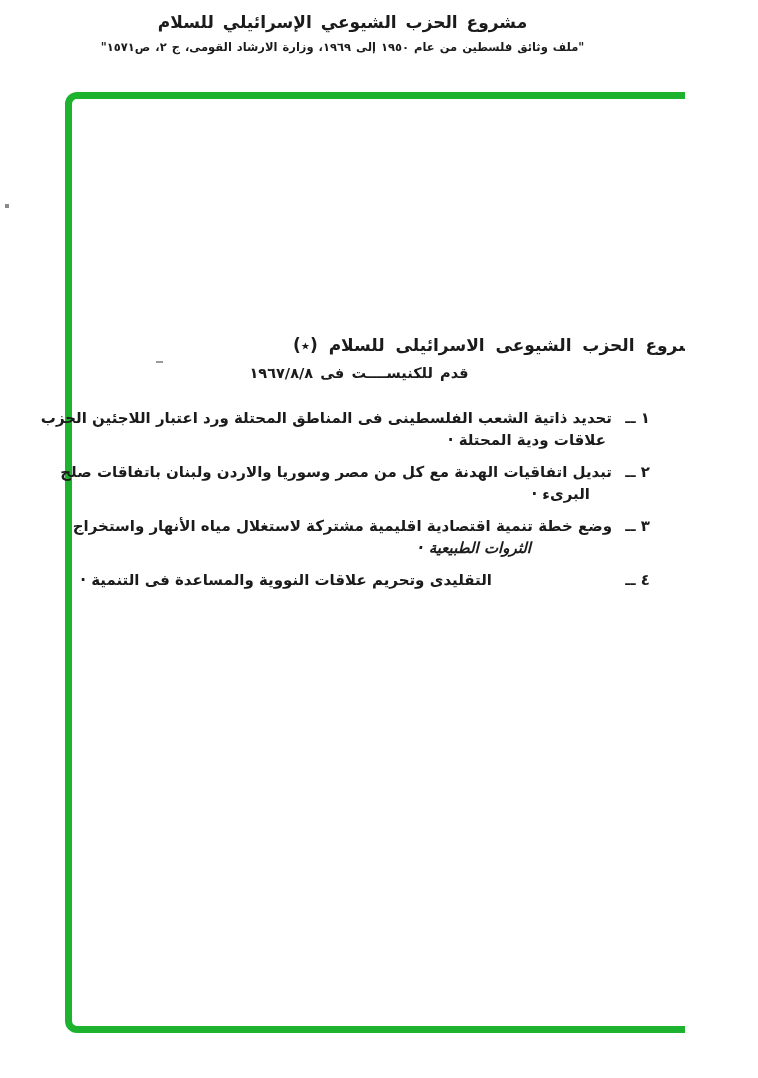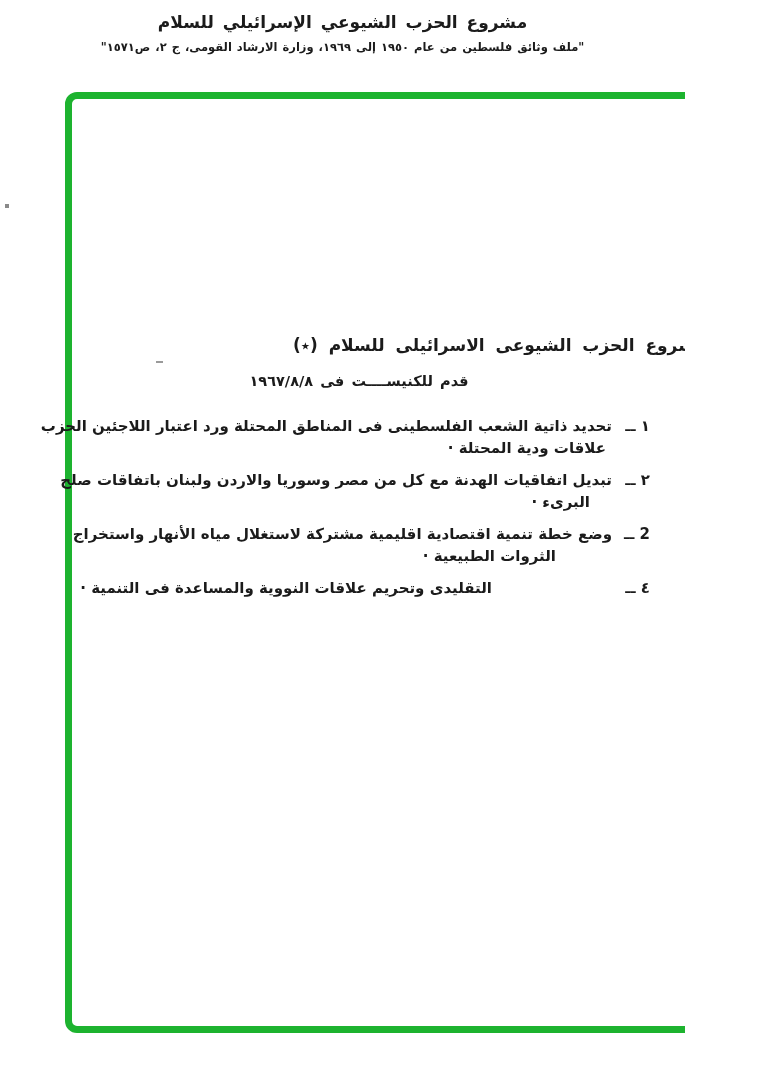--- a/index.html
+++ b/index.html
@@ -11,31 +11,31 @@
   .header{position:absolute;top:12px;left:0;right:0;text-align:center;direction:rtl;}
   .h-title{font-size:17px;font-weight:bold;word-spacing:3px;}
   .h-source{font-size:11.5px;font-weight:bold;margin-top:8px;word-spacing:1px;}
   
   .frame{
     position:absolute;left:65px;top:92px;width:648px;height:941px;
     border:7px solid #1db32f;border-radius:12px;box-sizing:border-box;
     direction:rtl;
   }
   .doc-title{margin-top:236px;text-align:right;font-size:17px;font-weight:bold;word-spacing:5px;}
-  .doc-subtitle{margin-top:18px;text-align:center;font-size:14.5px;font-weight:bold;word-spacing:2px;transform:translateX(-30px);}
+  .doc-subtitle{margin-top:10px;text-align:center;font-size:14.5px;font-weight:bold;word-spacing:2px;transform:translateX(-30px);}
   
   .items{margin-top:26px;margin-right:56px;width:528px;}
   .item{display:flex;margin-bottom:10px;}
   .marker{flex:none;width:38px;font-size:15px;font-weight:bold;line-height:22px;}
   .lines{flex:1;min-width:0;}
   .line{font-size:15px;font-weight:bold;line-height:22px;white-space:nowrap;text-align:right;}
   .line.just{text-align:justify;text-align-last:justify;}
   .item-1 .line.cont{margin-right:6px;}
   .item-2 .line.cont{margin-right:22px;}
-  .item-3 .line.cont{margin-right:56px;}
+  .item-3 .line.cont{margin-right:81px;font-style:italic;}
   .item-4 .line.cont{margin-right:120px;}
   
   .speck{position:absolute;}
   .speck-1{left:5px;top:204px;width:4px;height:4px;background:#8a8a8a;}
   .speck-2{left:737px;top:151px;width:4px;height:3px;background:#c4c4c4;}
   .speck-3{left:156px;top:361px;width:7px;height:2px;background:#9a9a9a;}
 </style>
 </head>
 <body>
 
@@ -58,21 +58,21 @@
           </div>
         </div>
         <div class="item item-2">
           <div class="marker">٢ ــ</div>
           <div class="lines">
             <div class="line just">تبديل اتفاقيات الهدنة مع كل من مصر وسوريا والاردن ولبنان باتفاقات صلح</div>
             <div class="line cont">البرىء ·</div>
           </div>
         </div>
         <div class="item item-3">
-          <div class="marker">2 ــ</div>
+          <div class="marker">٣ ــ</div>
           <div class="lines">
             <div class="line just">وضع خطة تنمية اقتصادية اقليمية مشتركة لاستغلال مياه الأنهار واستخراج</div>
             <div class="line cont">الثروات الطبيعية ·</div>
           </div>
         </div>
         <div class="item item-4">
           <div class="marker">٤ ــ</div>
           <div class="lines">
             <div class="line cont">التقليدى وتحريم علاقات النووية والمساعدة فى التنمية ·</div>
           </div>

